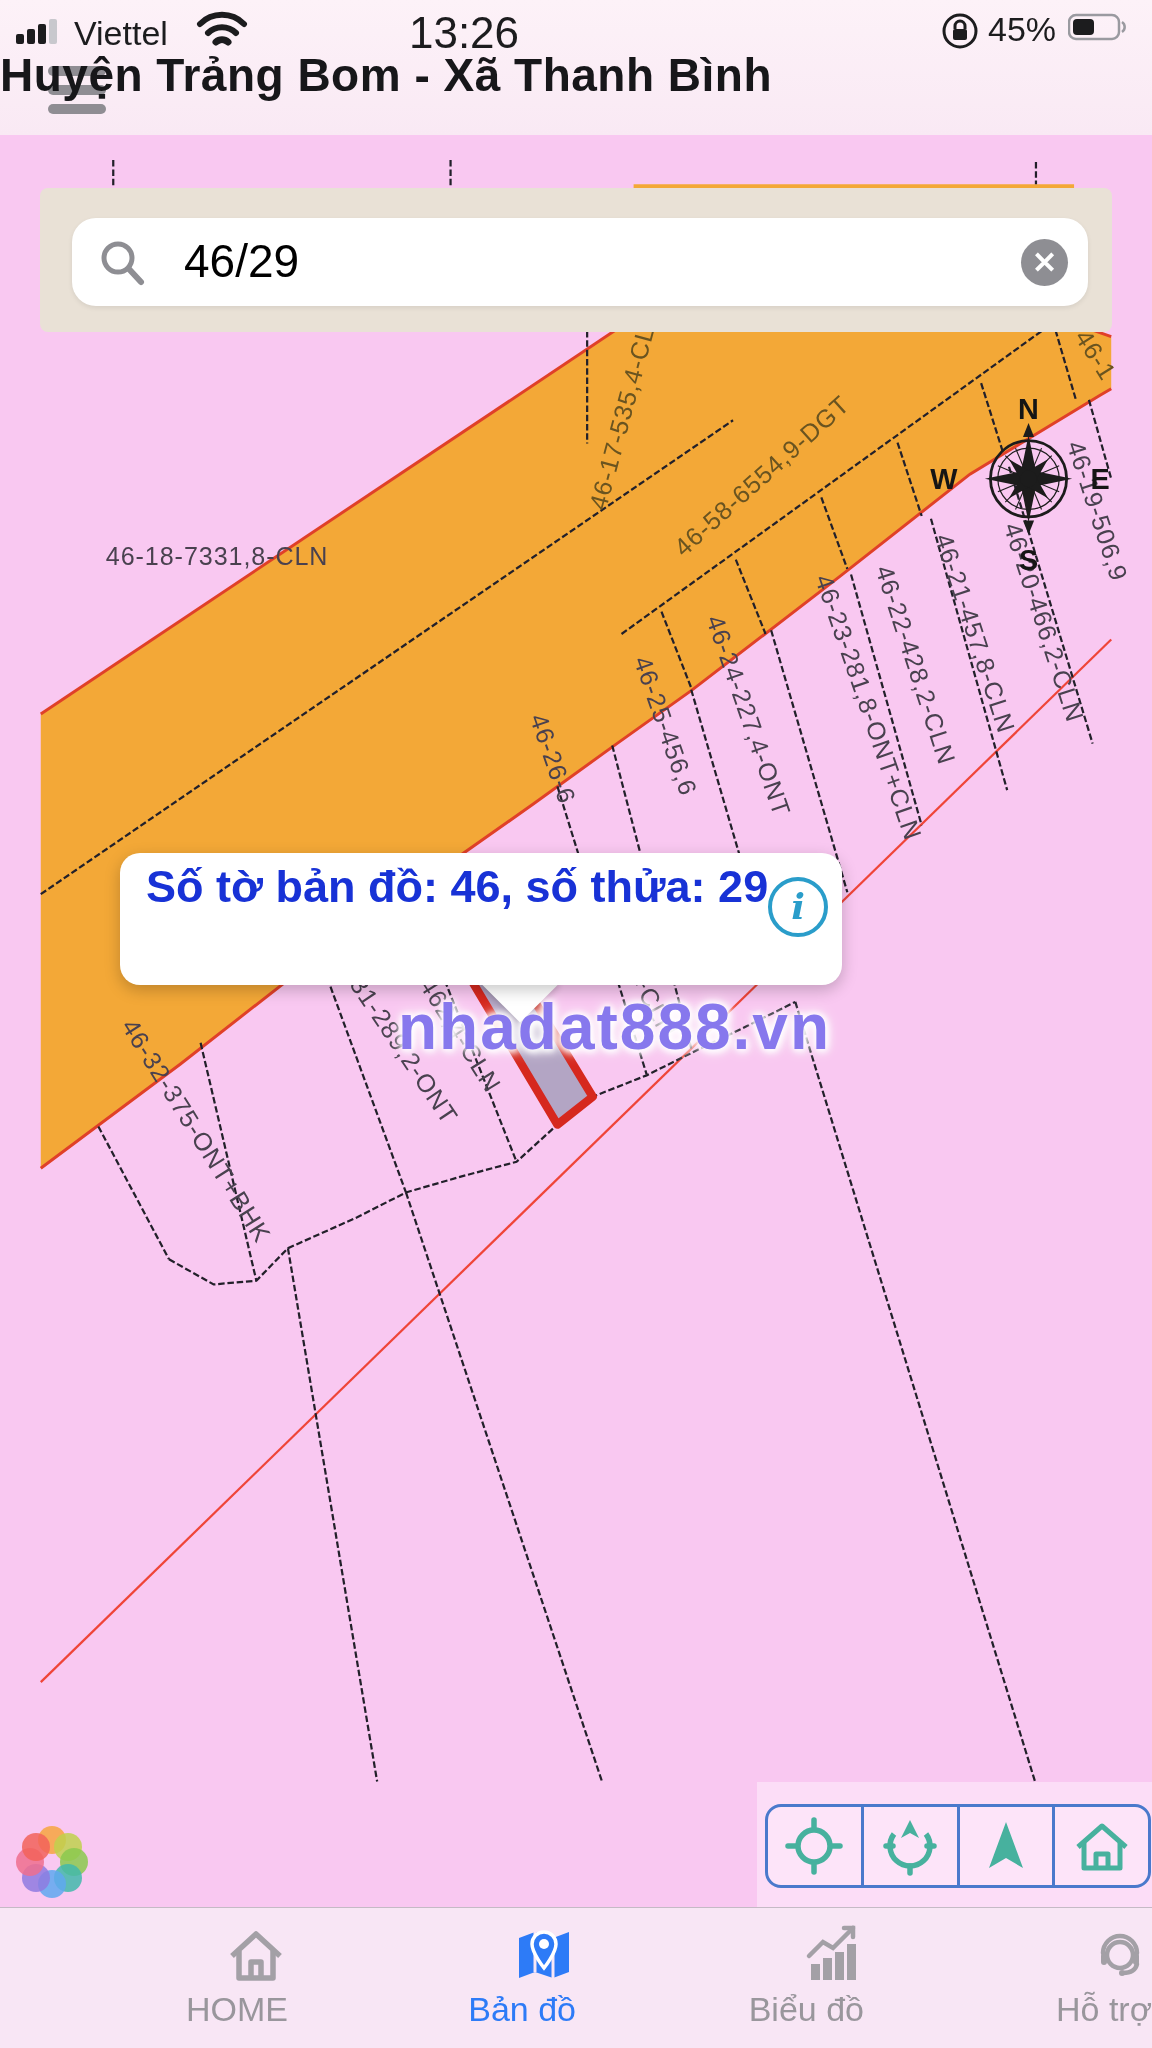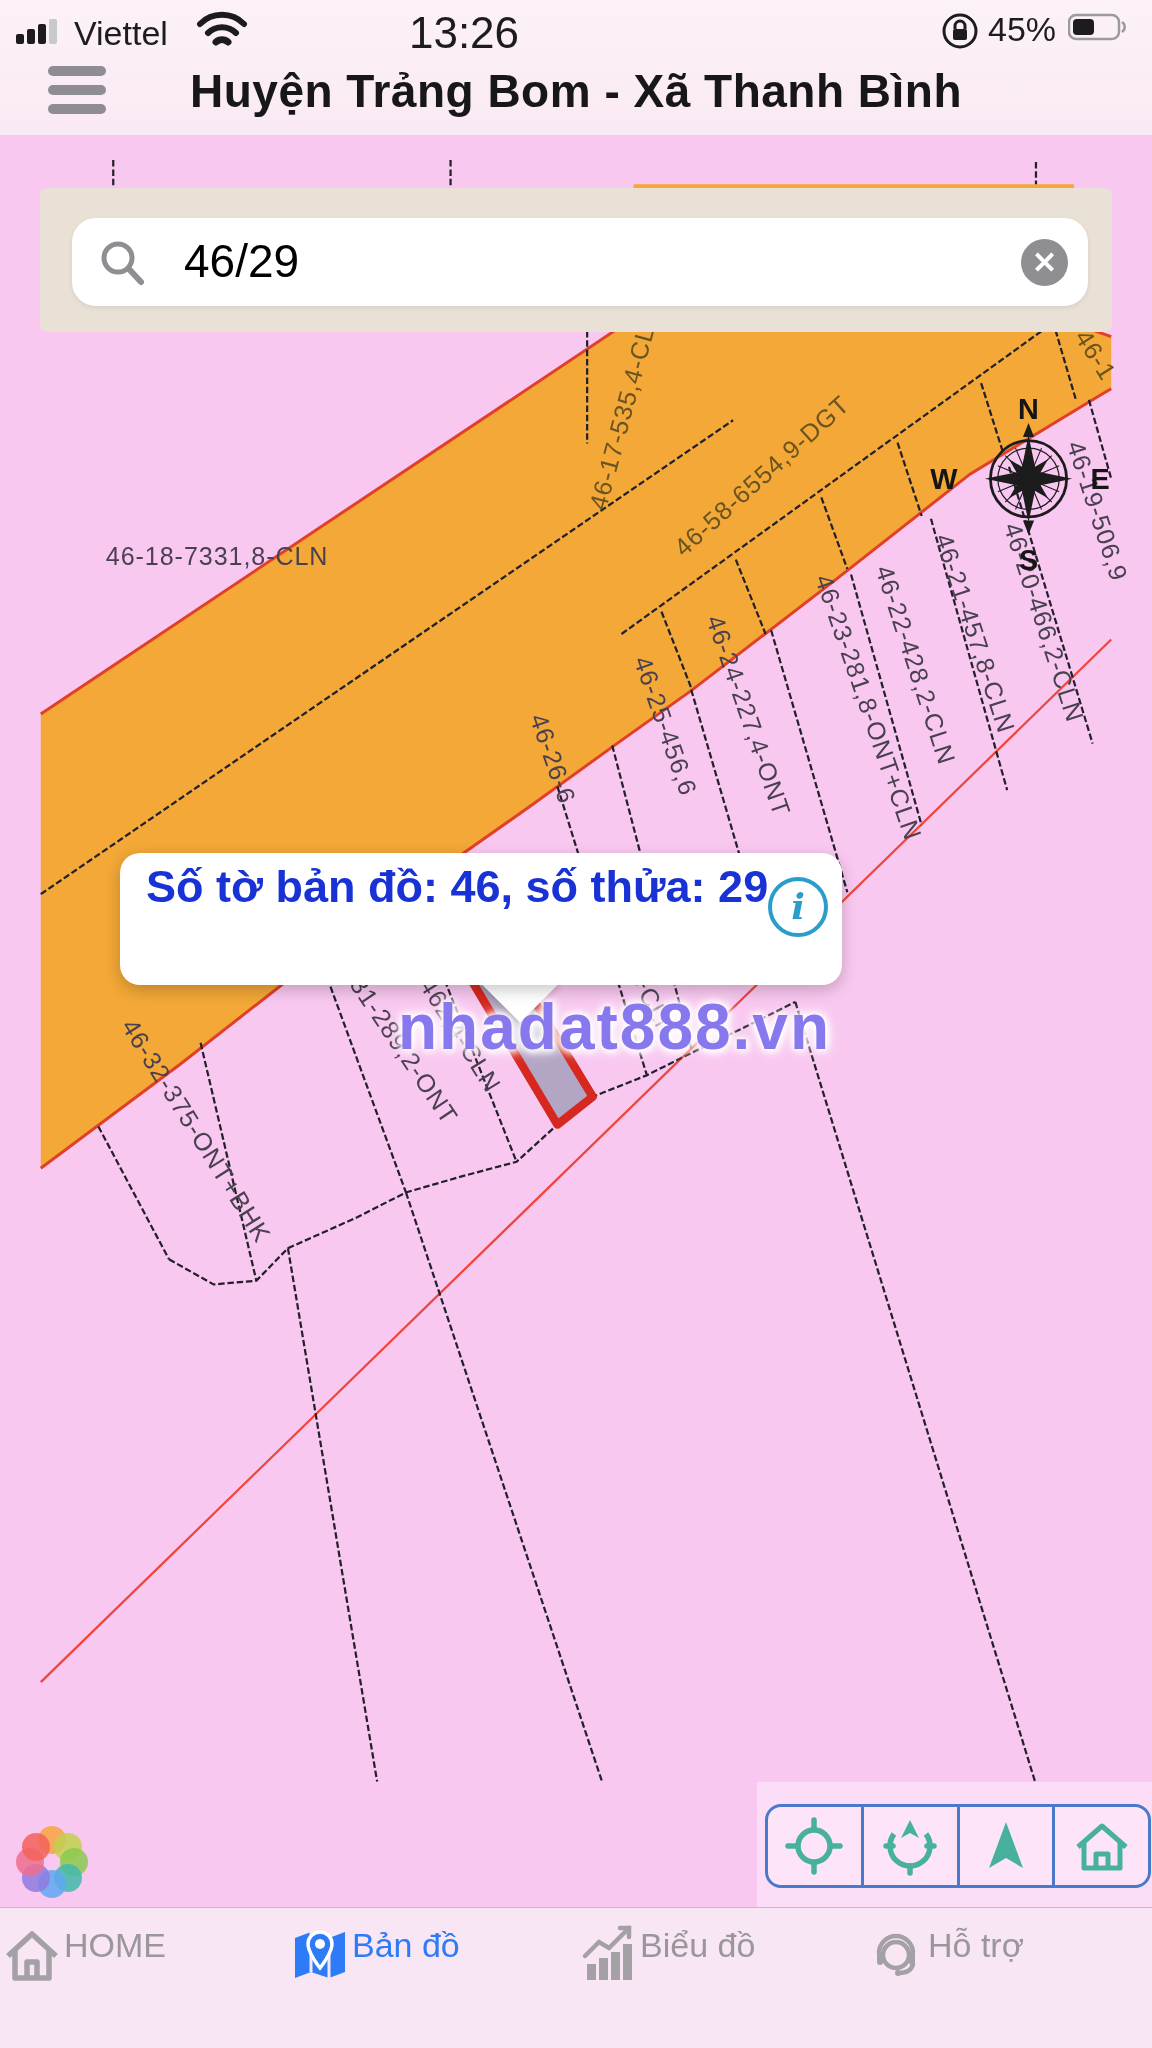--- a/index.html
+++ b/index.html
@@ -9,21 +9,21 @@
   
   .topchrome{position:absolute;left:0;top:0;width:1152px;height:135px;
     background:linear-gradient(180deg,#fdf2f8 0%,#f9e9f4 100%);z-index:50;}
   .statusbar{position:absolute;left:0;top:0;width:1152px;height:60px;}
   .carrier{position:absolute;left:74px;top:14px;font-size:34px;color:#1c1c1e;}
   .time{position:absolute;left:0;top:8px;width:928px;text-align:center;
     font-size:44px;font-weight:normal;color:#1c1c1e;}
   .battpct{position:absolute;left:988px;top:10px;font-size:34px;color:#1c1c1e;}
   .hamburger{position:absolute;left:48px;top:66px;width:58px;height:48px;cursor:pointer;}
   .hamburger span{display:block;width:58px;height:10px;border-radius:5px;background:#8f8d93;margin-bottom:9px;}
-  .apptitle{position:absolute;left:0;top:64px;width:1152px;text-align:center;
+  .apptitle{position:absolute;left:0;top:48px;width:1152px;text-align:left;
     font-size:46px;font-weight:bold;color:#17171a;letter-spacing:.5px;}
 
   
   #mapsvg{position:absolute;left:0;top:135px;z-index:1;}
   .plabel{font-size:27px;letter-spacing:1px;fill:#49414f;}
   .plabel-road{fill:#6a5420;}
   .compass-letter{font-size:31px;font-weight:bold;fill:#151515;}
 
   
   .searchwrap{position:absolute;left:40px;top:188px;width:1072px;height:144px;
@@ -60,21 +60,21 @@
   .ctrlbtn{flex:1;display:flex;align-items:center;justify-content:center;cursor:pointer;}
   .ctrlbtn + .ctrlbtn{border-left:3px solid #4a79cc;}
 
   
   .flower{position:absolute;left:16px;top:1826px;width:72px;height:72px;z-index:20;}
   .petal{position:absolute;width:28px;height:28px;border-radius:50%;opacity:.85;}
 
   
   .tabbar{position:absolute;left:0;top:1907px;width:1152px;height:141px;background:#f8e6f5;
     border-top:1px solid #c5bac5;display:flex;z-index:60;}
-  .tab{flex:1;display:flex;flex-direction:row;align-items:flex-start;justify-content:flex-start;
+  .tab{flex:1;display:flex;flex-direction:column;align-items:flex-end;justify-content:flex-start;
     padding-top:14px;cursor:pointer;}
   .tab-label{font-size:34px;color:#99969c;margin-top:4px;}
   .tab.active .tab-label{color:#2d7bf7;}
 </style>
 </head>
 <body>
 
 <div id="screen">
 
   <svg id="mapsvg" width="1152" height="1772" viewBox="0 135 1152 1907">

